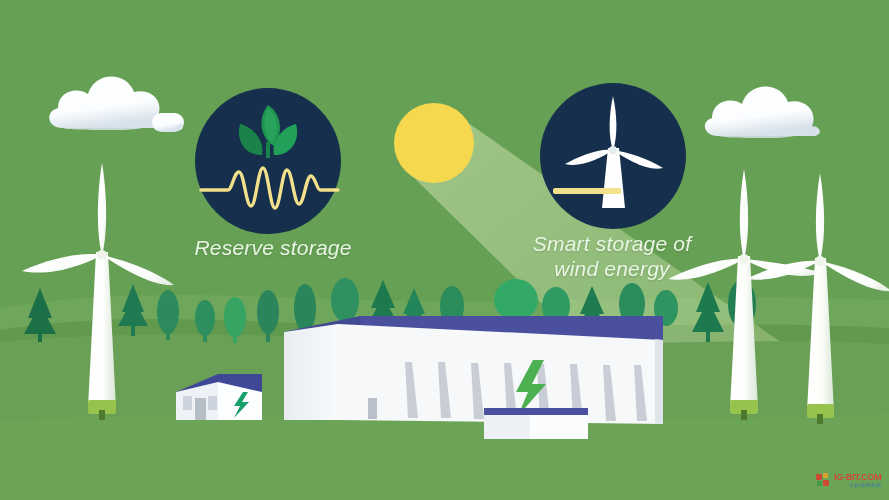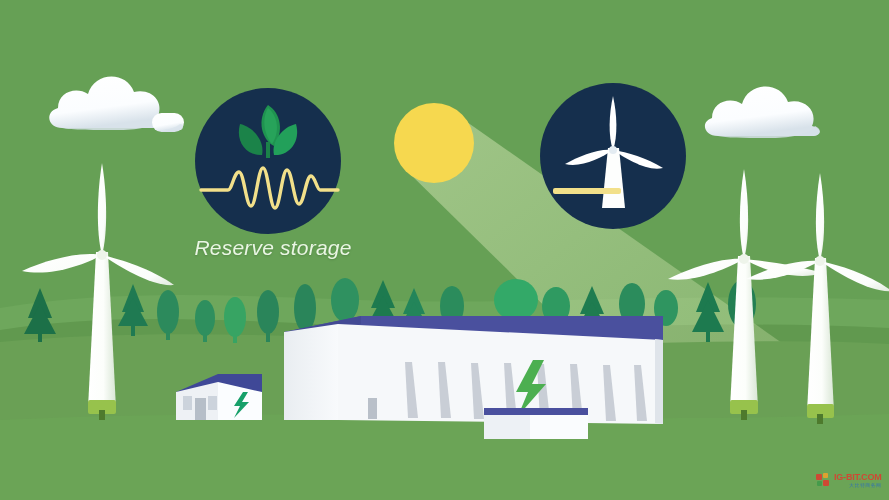--- a/index.html
+++ b/index.html
@@ -317,20 +317,22 @@
           <circle cx="0" cy="0" r="4" fill="#e4ecf2"></circle>
         </g>
 
         <rect x="553" y="188" width="68" height="6" rx="2" fill="#f2e08a"></rect>
       </g>
     </g>
   </svg>
 
   <div class="label" id="label-reserve">Reserve storage</div>
 
+  <div class="label" id="label-smart">Smart storage of
+wind energy</div>
 
   <div id="watermark">
     <span class="wm-mark">
       <i style="left:0;top:1px;width:6px;height:6px;background:#e03a2f;"></i>
       <i style="left:7px;top:0;width:5px;height:5px;background:#f0a22a;"></i>
       <i style="left:1px;top:8px;width:5px;height:5px;background:#3f9a4a;"></i>
       <i style="left:7px;top:7px;width:6px;height:6px;background:#e03a2f;"></i>
     </span>
     <span class="wm-text">
       <span class="wm-title">IG-BIT.COM</span>

